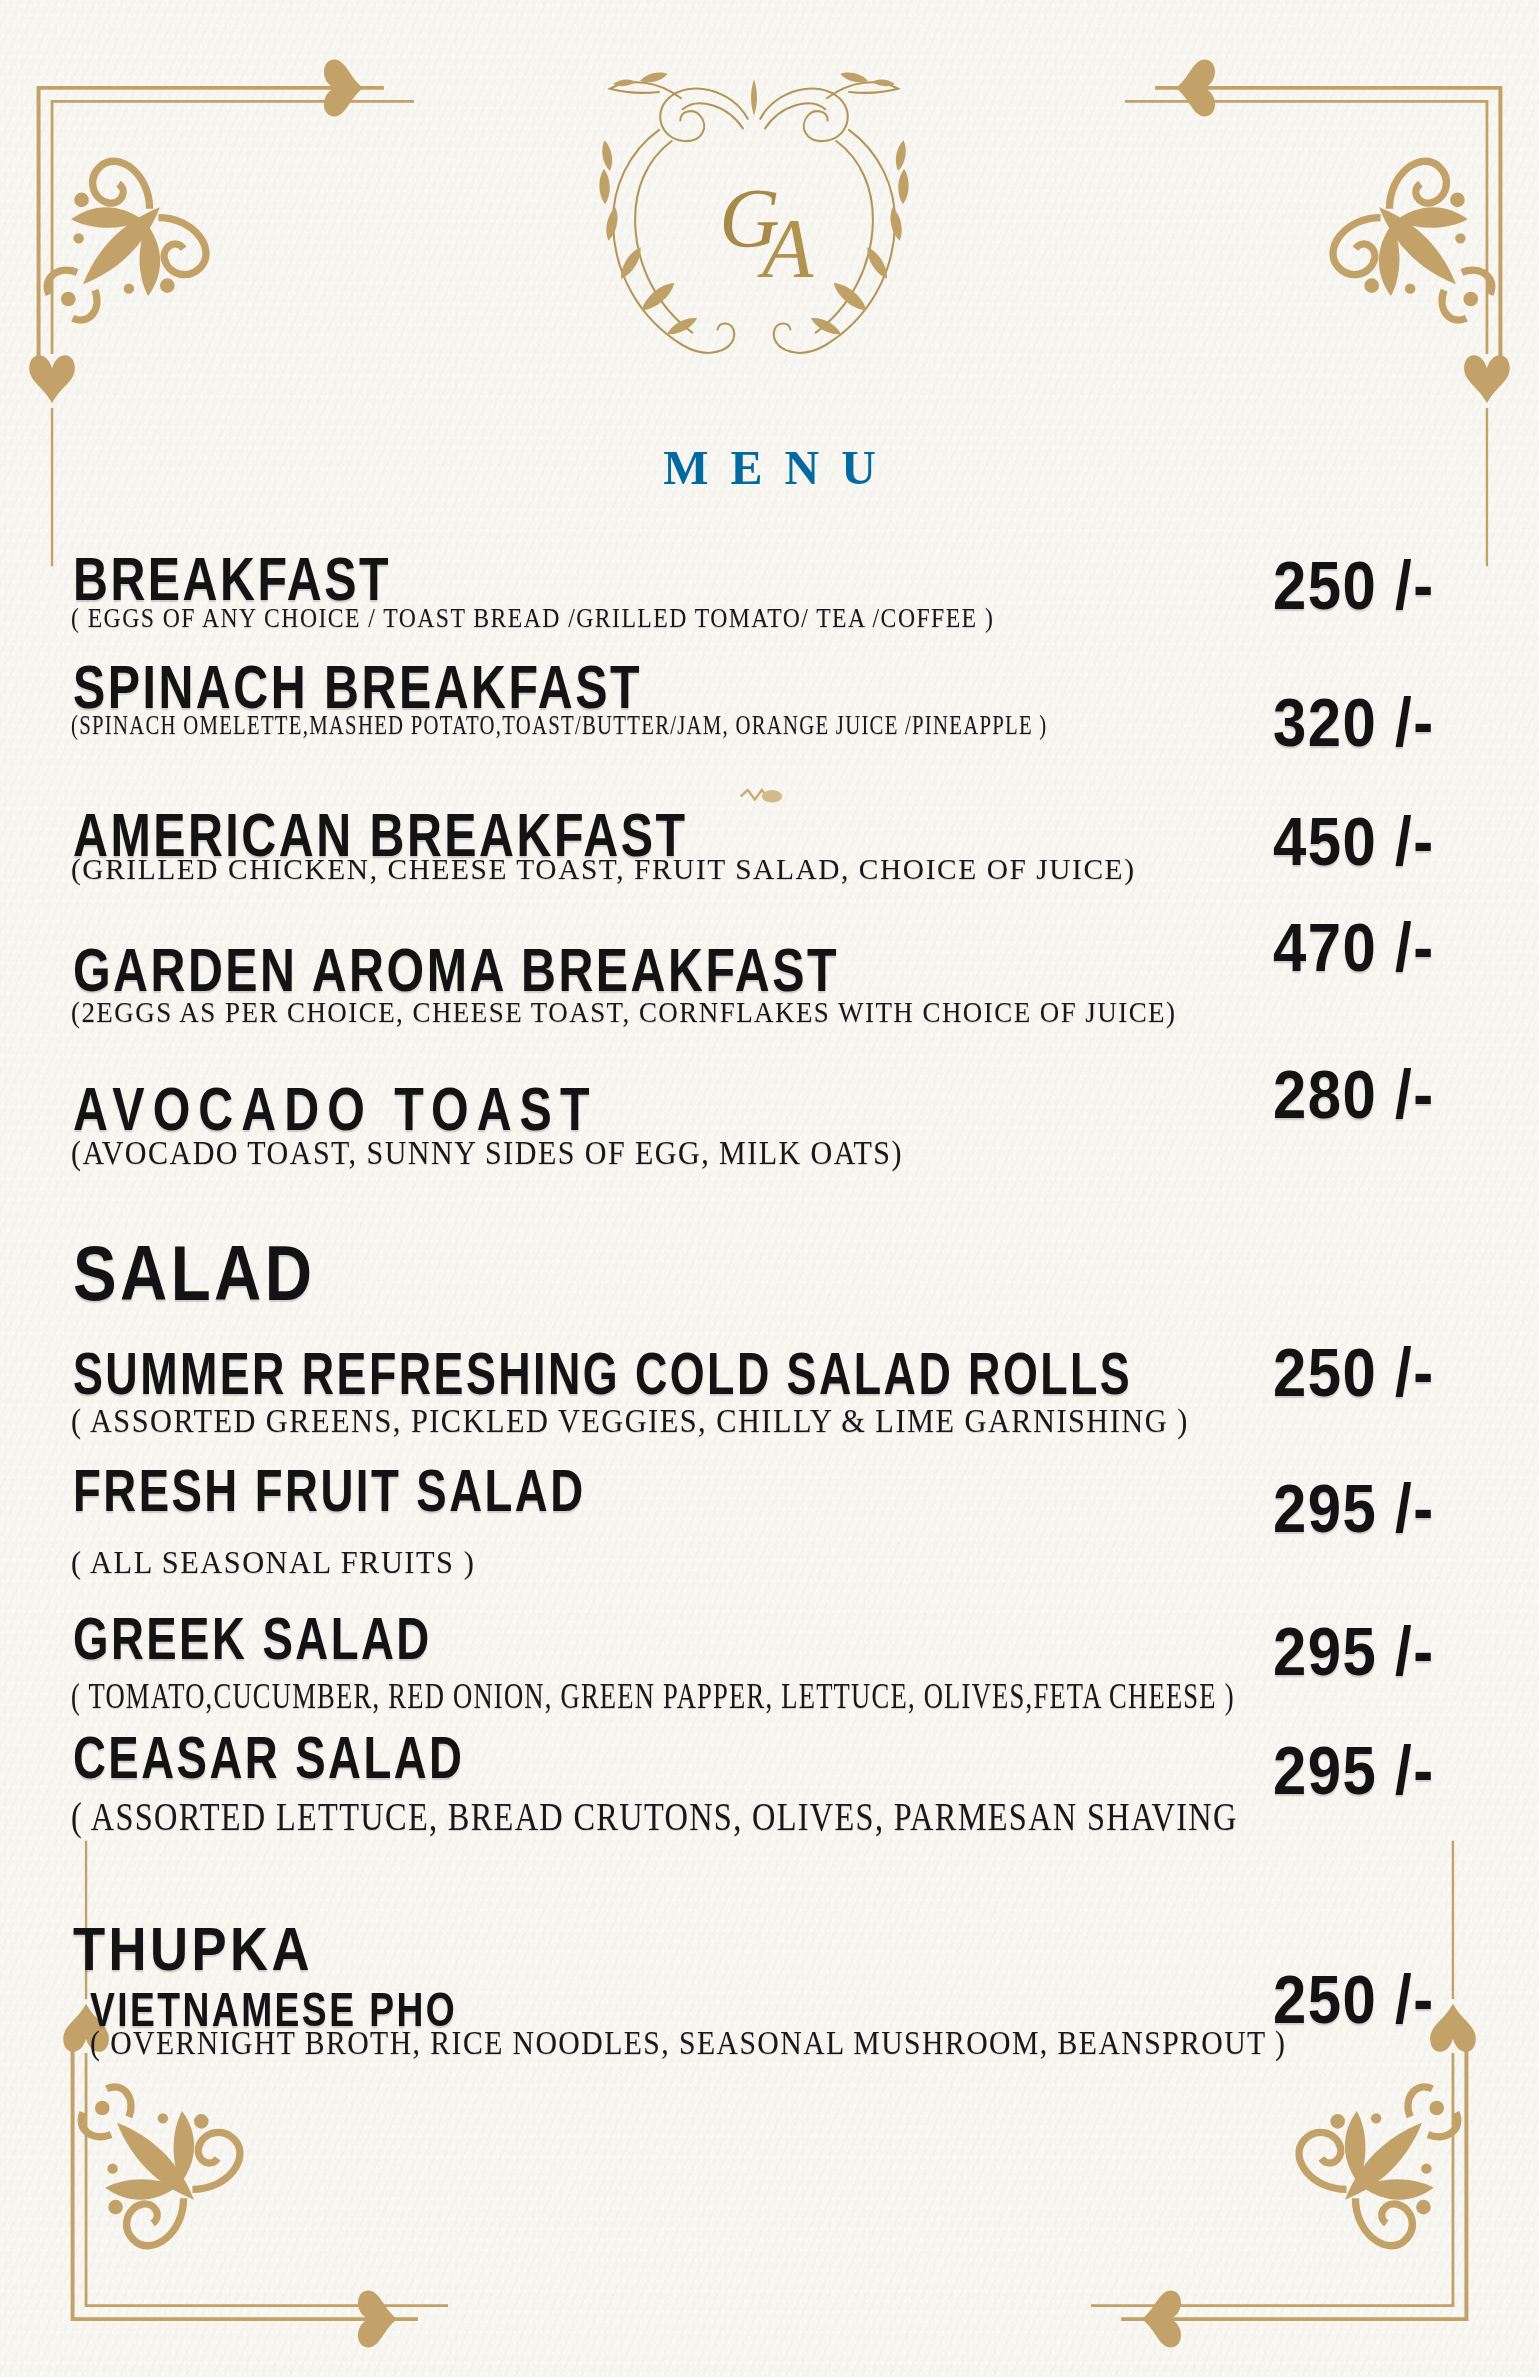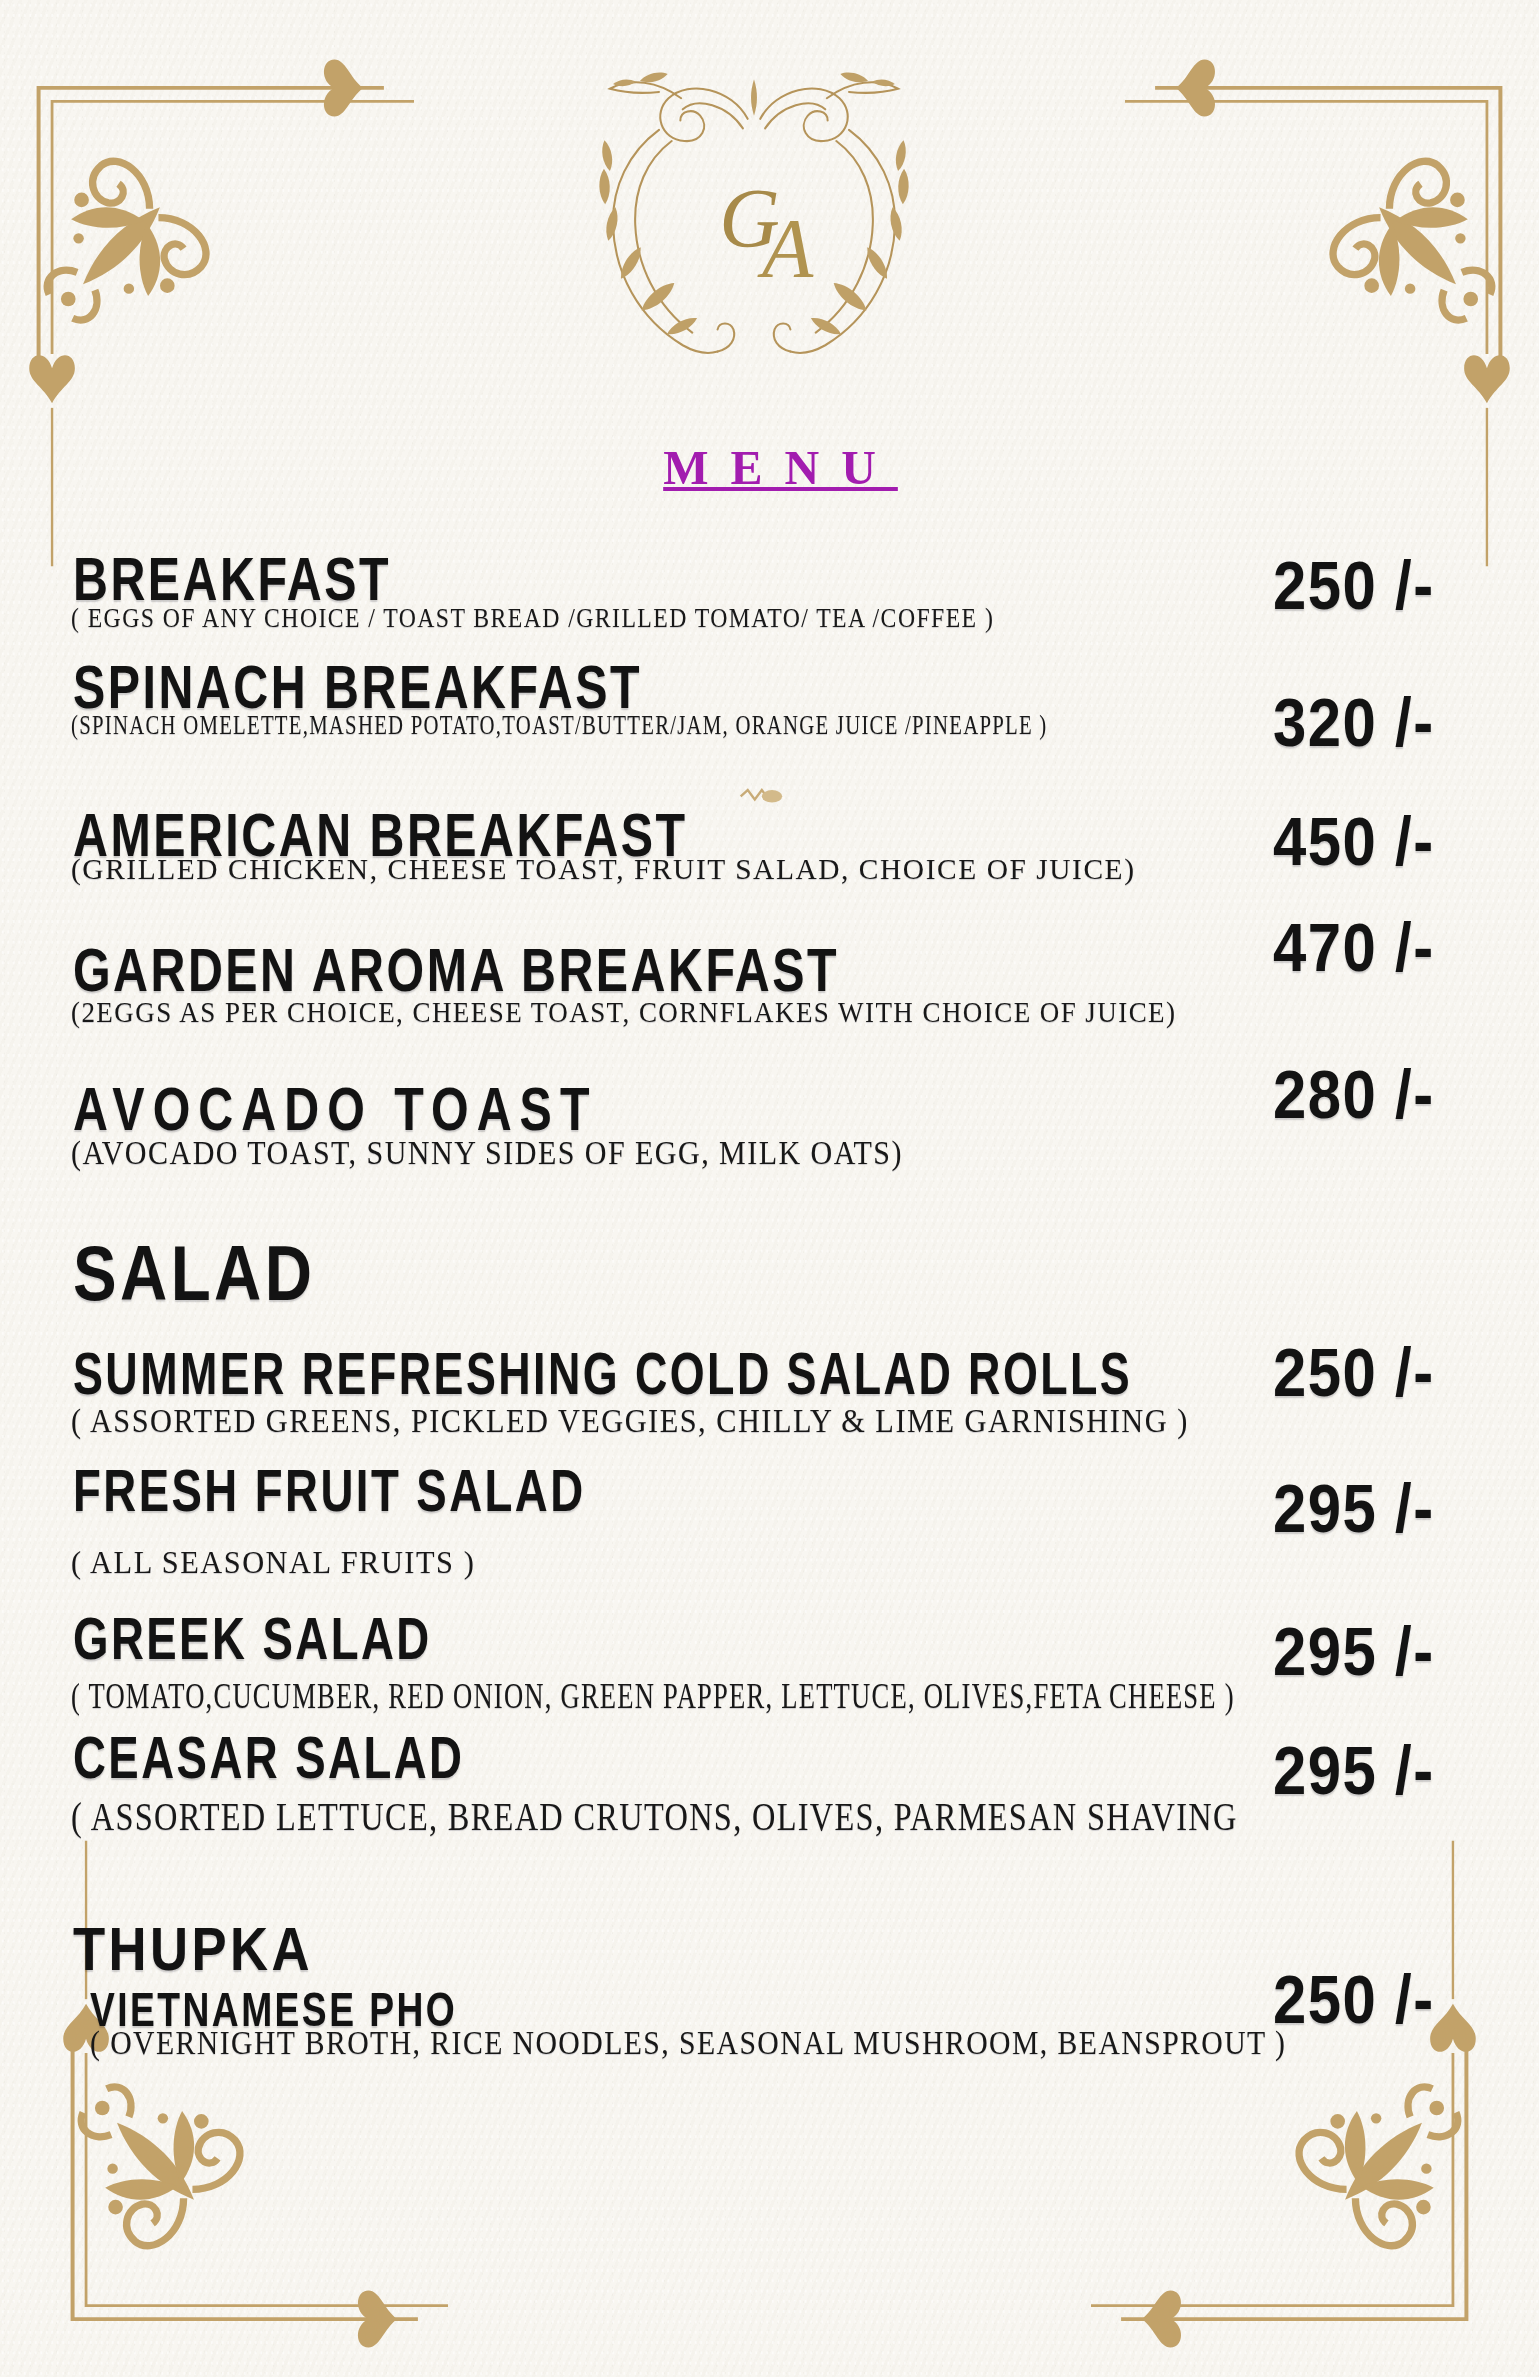--- a/index.html
+++ b/index.html
@@ -21,21 +21,21 @@
   .corner.bl{left:52px;bottom:45px;transform:scaleY(-1);}
   .corner.br{right:52px;bottom:45px;transform:scale(-1,-1);}
 
   .logo{position:absolute;left:564px;top:68px;width:380px;height:317px;}
   .logo svg{width:100%;height:100%;overflow:visible;}
   .logo text{font-family:"Liberation Serif",serif;font-style:italic;font-size:106px;fill:#a78a49;}
   .logo text.a{fill:#b0934f;}
 
   .menu-title{position:absolute;left:0;right:0;top:444px;margin:0;text-align:center;
     font-family:"Liberation Serif",serif;font-weight:600;font-size:48px;line-height:1;
-    letter-spacing:22px;text-indent:22px;color:#a21caf;text-decoration:underline;}
+    letter-spacing:22px;text-indent:22px;color:#0369a1;}
 
   .title{position:absolute;left:73px;font-weight:bold;color:#131313;white-space:nowrap;
     line-height:1;transform-origin:left top;letter-spacing:3.2px;
     text-shadow:0 1.6px 1.6px rgba(45,45,60,.22);}
   .stencil{font-size:62px;transform:scaleX(.78);}
   .block{font-size:60px;transform:scaleX(.76);}
   .ls-wide{letter-spacing:10.3px;}
   .sec{position:absolute;left:73px;font-weight:bold;color:#131313;white-space:nowrap;
     line-height:1;transform-origin:left top;letter-spacing:4px;font-size:77px;transform:scaleX(.85);
     text-shadow:0 1.6px 1.6px rgba(45,45,60,.22);}

